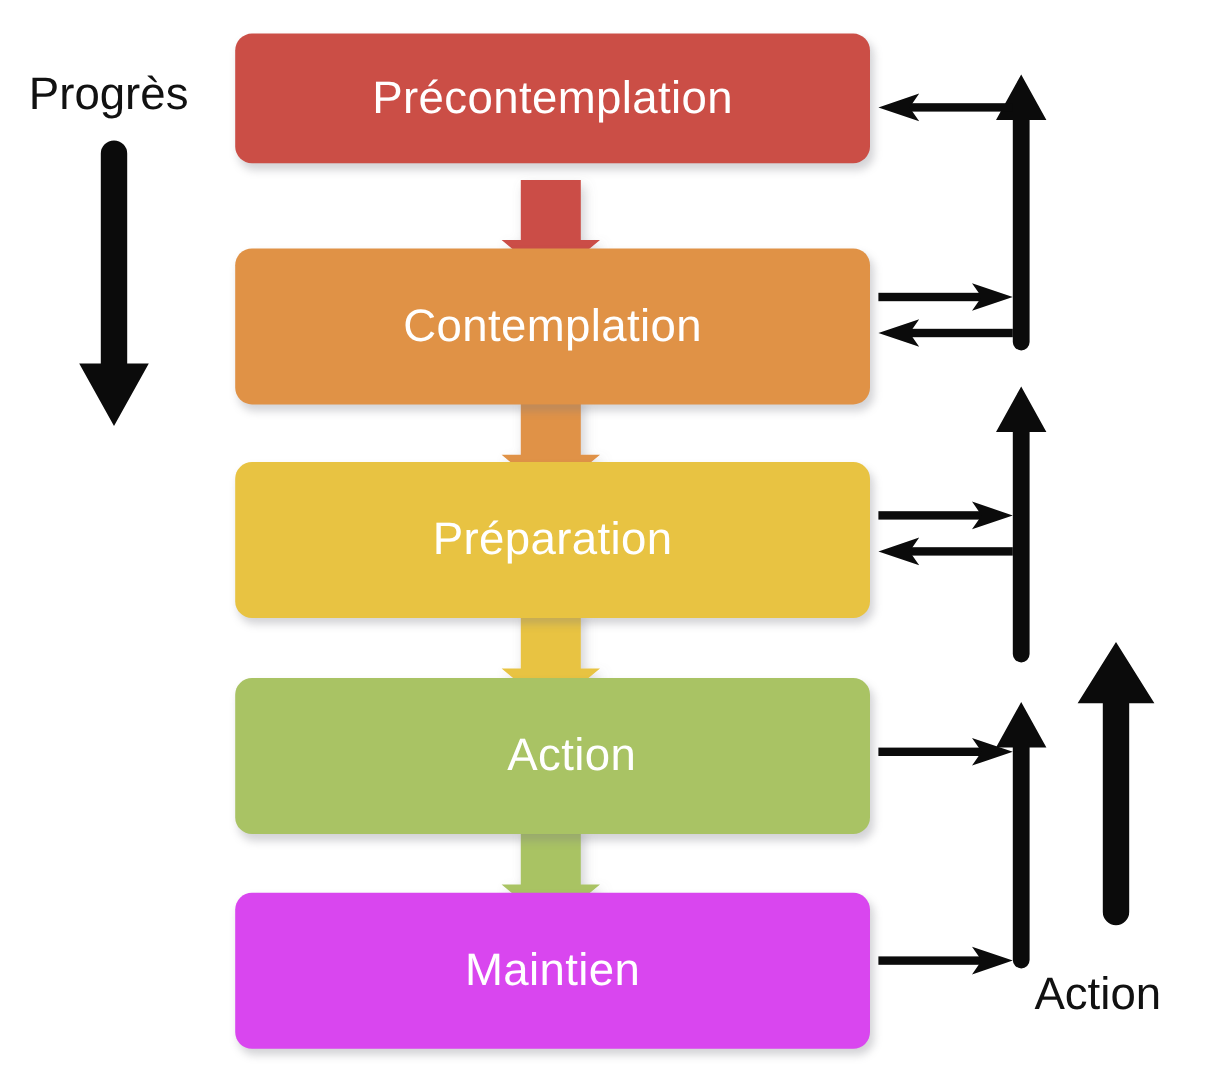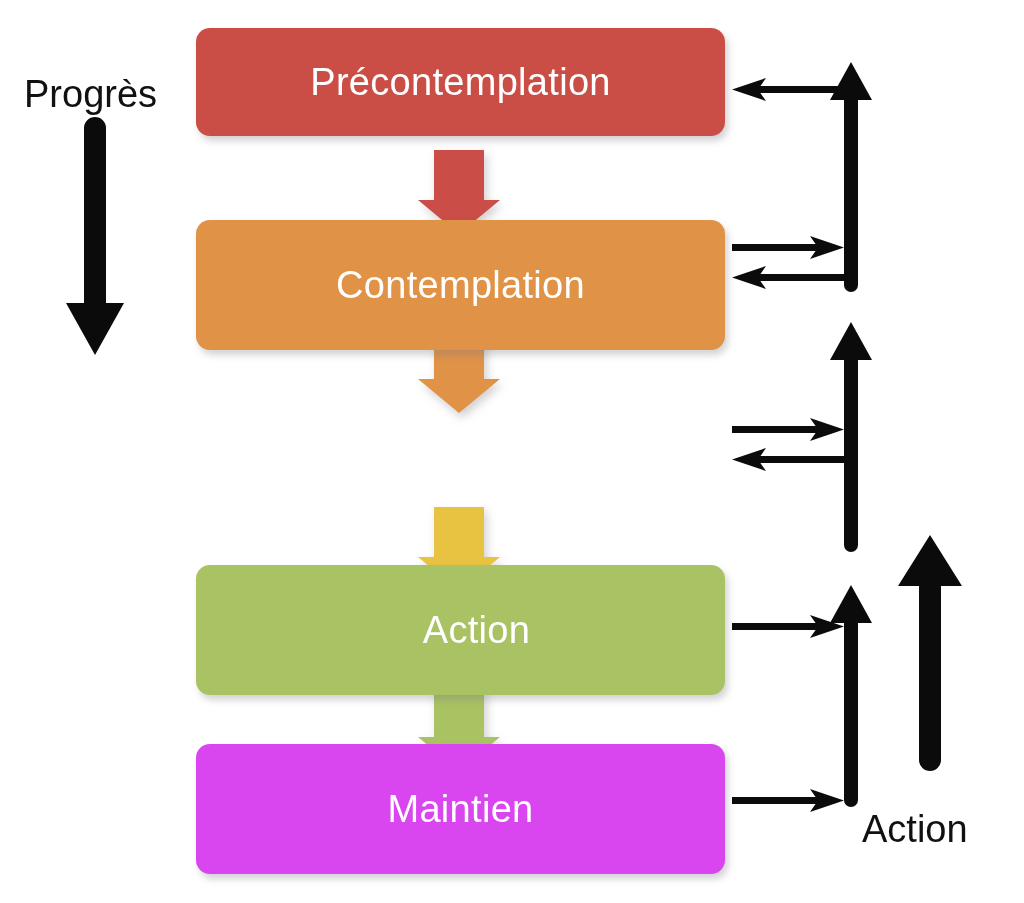--- a/index.html
+++ b/index.html
@@ -45,21 +45,21 @@
     user-select: none;
   }
   .side-label {
     position: absolute;
     color: #111111;
     font-size: 38px;
     font-family: "Liberation Sans", sans-serif;
     white-space: nowrap;
     user-select: none;
   }
-  #progress-label { left: 24px; top: 58px; margin-top: 15px; }
+  #progress-label { left: 24px; top: 58px; }
   #relapse-label  { left: 862px; top: 808px; }
 </style>
 </head>
 <body>
 
 <div id="stage-diagram">
 
   <svg class="svg-layer" viewBox="0 0 1024 903" width="1024" height="903" aria-hidden="true">
     <defs>
       <filter id="boxshadow" x="-30%" y="-30%" width="170%" height="190%">
@@ -81,24 +81,27 @@
 
     <g>
       <path d="M 434 687 L 484 687 L 484 737 L 500 737 L 459 771 L 418 737 L 434 737 Z" fill="#a9c364" filter="url(#boxshadow)"></path>
     </g>
   </svg>
 
   <div class="stage-box" style="left:196px; top:28px; width:529px; height:108px; background:#cb4e46;">
     <span class="stage-label">Précontemplation</span>
   </div>
 
-  <div class="stage-box" style="left:196px; top:207px; width:529px; height:130px; background:#e09246;margin-top:13px;">
+  <div class="stage-box" style="left:196px; top:207px; width:529px; height:130px; background:#e09246;">
     <span class="stage-label">Contemplation</span>
   </div>
 
+  <div class="stage-box" style="left:196px; top:385px; width:529px; height:130px; background:#e8c342;">
+    <span class="stage-label">Préparation</span>
+  </div>
 
   <div class="stage-box" style="left:196px; top:565px; width:529px; height:130px; background:#a9c364;padding-left:32px;">
     <span class="stage-label">Action</span>
   </div>
 
   <div class="stage-box" style="left:196px; top:744px; width:529px; height:130px; background:#d946ef;">
     <span class="stage-label">Maintien</span>
   </div>
 
   <svg class="svg-layer" viewBox="0 0 1024 903" width="1024" height="903" aria-hidden="true">

